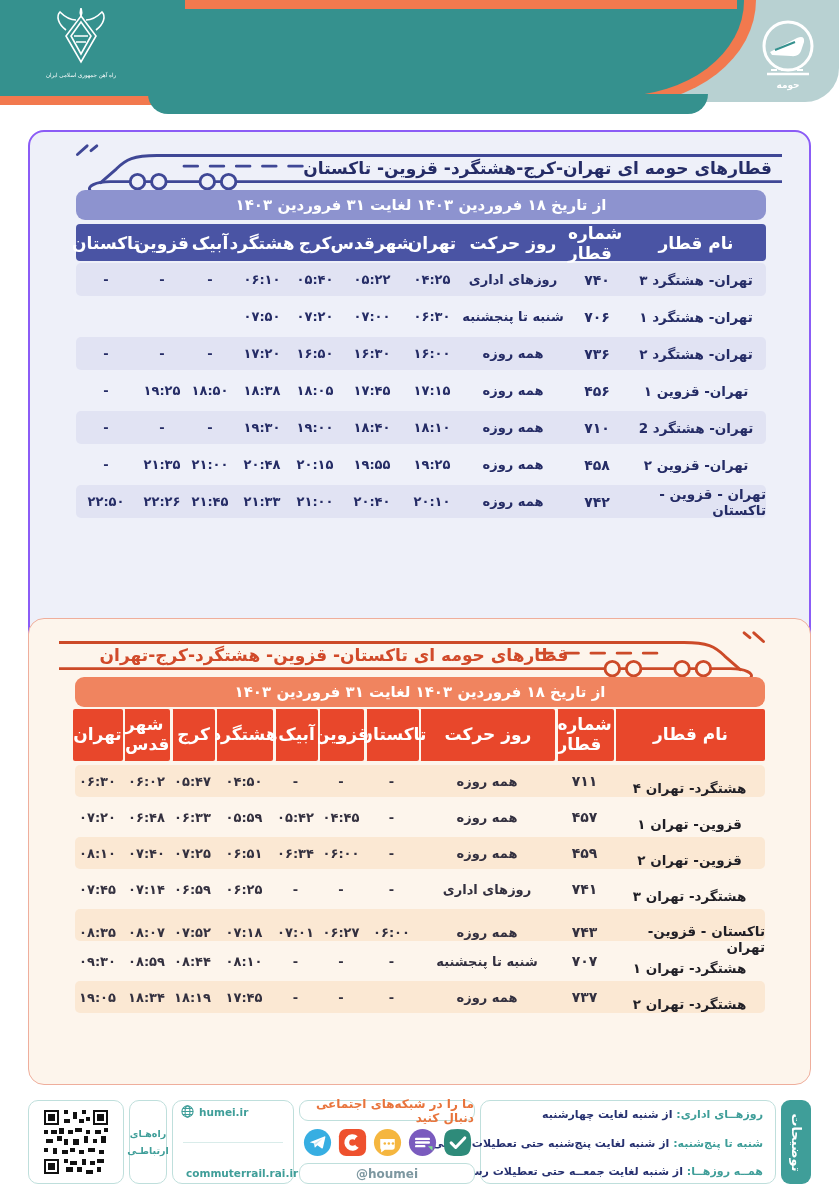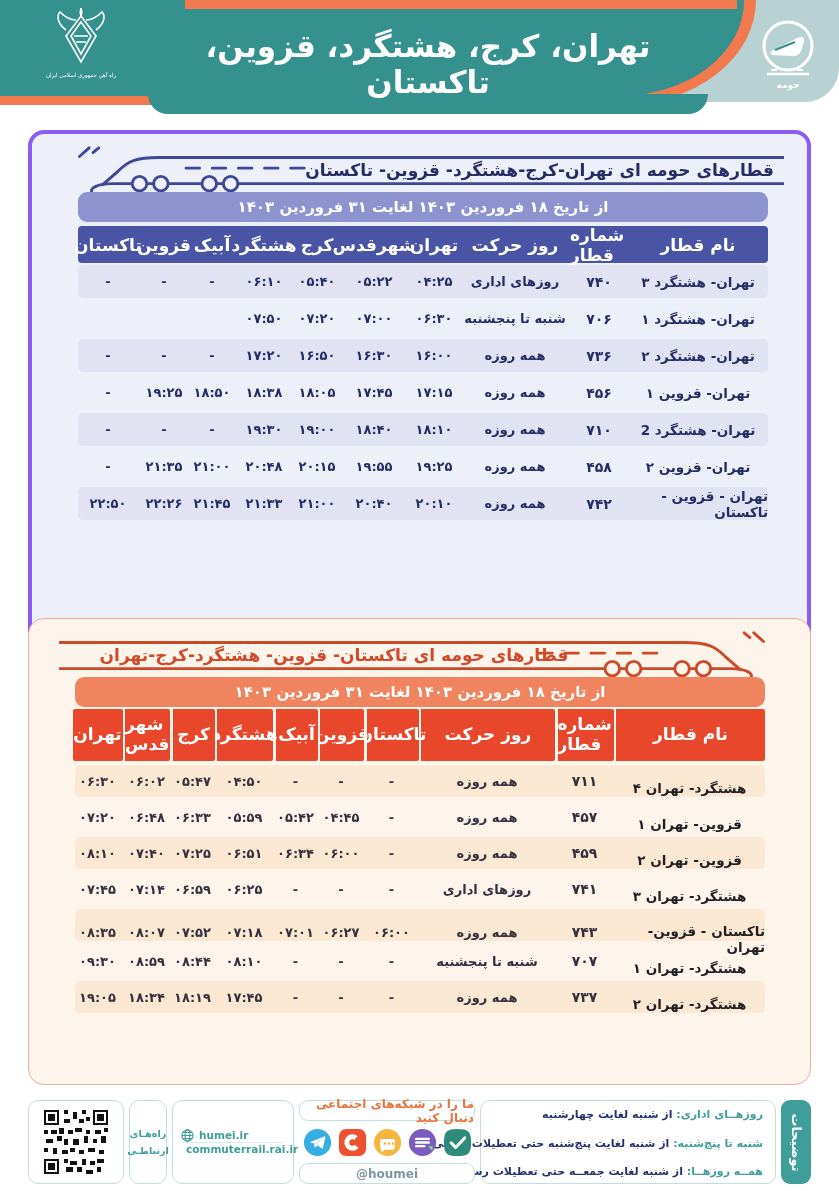--- a/index.html
+++ b/index.html
@@ -16,21 +16,21 @@
   .hdr-strip{position:absolute;left:185px;top:0;width:552px;height:9px;background:var(--orange,#f2794e);}
   .hdr-tab{position:absolute;left:148px;top:94px;width:560px;height:20px;background:var(--teal,#35918e);border-radius:0 0 28px 28px;}
   .hdr-title{position:absolute;left:150px;top:28px;width:556px;text-align:center;color:#fff;font-size:31px;font-weight:bold;letter-spacing:-1px;}
   .emblem{position:absolute;left:38px;top:8px;width:86px;height:86px;display:flex;flex-direction:column;align-items:center;}
   .emblem-caption{color:#fff;font-size:5.5px;margin-top:2px;white-space:nowrap;}
   .houmei{position:absolute;left:750px;top:16px;width:76px;height:84px;display:flex;flex-direction:column;align-items:center;}
   .houmei-word{color:#fff;font-size:9px;font-weight:bold;margin-top:-2px;letter-spacing:1px;}
 
   
   .card{position:absolute;left:28px;width:783px;border-radius:16px;}
-  #t1-card{top:130px;height:596px;background:var(--t1-bg,#eef0f9);border:4px solid #8b5cf6;}
+  #t1-card{top:130px;height:596px;background:var(--t1-bg,#eef0f9);border:2px solid #8b5cf6;}
   #t2-card{top:618px;height:467px;background:var(--t2-bg,#fdf5ec);border:1.5px solid #efae9c;padding-left:33px;}
   .head{position:absolute;left:30px;top:8px;width:722px;height:56px;}
   .head svg{position:absolute;inset:0;}
   .route-title{position:absolute;top:18px;font-size:17px;font-weight:bold;white-space:nowrap;text-align:center;}
   #t1-card .route-title{right:10px;width:400px;color:var(--t1-ink,#252c66);}
   #t2-card .route-title{left:40px;width:470px;color:var(--t2-title,#d14a2a);}
   .datebar{position:absolute;left:46px;top:58px;width:690px;height:30px;border-radius:9px;
     color:#fff;font-size:15px;font-weight:bold;display:flex;align-items:center;justify-content:center;}
   #t1-card .datebar{background:var(--t1-light,#8d93cf);}
   #t2-card .datebar{background:var(--t2-light,#f0845f);}
@@ -67,21 +67,21 @@
   .f-notes{width:296px;padding:7px 12px 5px;display:flex;flex-direction:column;justify-content:space-between;}
   .note-line{font-size:11px;font-weight:bold;white-space:nowrap;text-align:right;}
   .note-label{color:var(--foot-teal,#3f9e99);}
   .note-text{color:var(--navy,#273170);}
   .f-social{width:176px;display:flex;flex-direction:column;gap:3px;border:none;background:transparent;}
   .pill{background:#fff;border:1.5px solid var(--foot-border,#bfdfdc);border-radius:9px;height:21px;display:flex;align-items:center;justify-content:center;}
   .follow-txt{color:#e8743c;font-size:12px;font-weight:bold;}
   .handle-txt{color:#7d97a0;font-size:12px;font-weight:bold;direction:ltr;}
   .icons-row{flex:1;display:flex;direction:ltr;align-items:center;justify-content:center;gap:6px;}
   .icons-row svg{width:29px;height:29px;display:block;}
-  .f-web{width:122px;padding:14px 8px;display:flex;flex-direction:column;justify-content:center;}
+  .f-web{width:122px;padding:4px 8px;display:flex;flex-direction:column;justify-content:space-between;}
   .web-row{display:flex;direction:ltr;align-items:center;gap:5px;}
   .web-row span{color:var(--foot-teal,#3f9e99);font-size:10.5px;font-weight:bold;direction:ltr;}
   .web-sep{height:1px;background:#d9ecea;margin:0 2px;}
   .f-contact{width:38px;display:flex;flex-direction:column;align-items:center;justify-content:center;gap:6px;}
   .f-contact span{color:var(--foot-teal,#3f9e99);font-size:9.5px;font-weight:bold;}
   .f-qr{width:96px;display:flex;align-items:center;justify-content:center;}
 </style>
 </head>
 <body>
 
@@ -101,21 +101,20 @@
           <path d="M29 14 L39 28 L29 46 L19 28 Z"></path>
           <path d="M14 22 C6 16 4 8 8 4 C14 10 18 12 24 12"></path>
           <path d="M44 22 C52 16 54 8 50 4 C44 10 40 12 34 12"></path>
           <path d="M29 8 C27 4 29 2 29 0 C29 2 31 4 29 8"></path>
           <path d="M22 28 H36 M24 34 H34"></path>
         </g>
       </svg>
       <div class="emblem-caption">راه آهن جمهوری اسلامی ایران</div>
     </div>
 
-    <div class="hdr-title">تهران، کرج، هشتگرد، قزوین، تاکستان</div>
 
     <div class="houmei">
       <svg width="66" height="66" viewBox="0 0 66 66">
         <g fill="none" stroke="#fff" stroke-width="3">
           <circle cx="33" cy="30" r="24"></circle>
           <path d="M15 36 L42 22 Q50 19 49 26 L46 35 Q44 41 36 40 L17 39 Z" fill="#fff" stroke="none"></path>
           <path d="M20 34 L40 26" stroke="#35918e" stroke-width="2"></path>
           <path d="M12 58 H54" stroke-width="2.5"></path>
           <path d="M16 54 h6 M26 54 h4 M34 54 h4 M42 54 h6" stroke-width="2"></path>
         </g>

